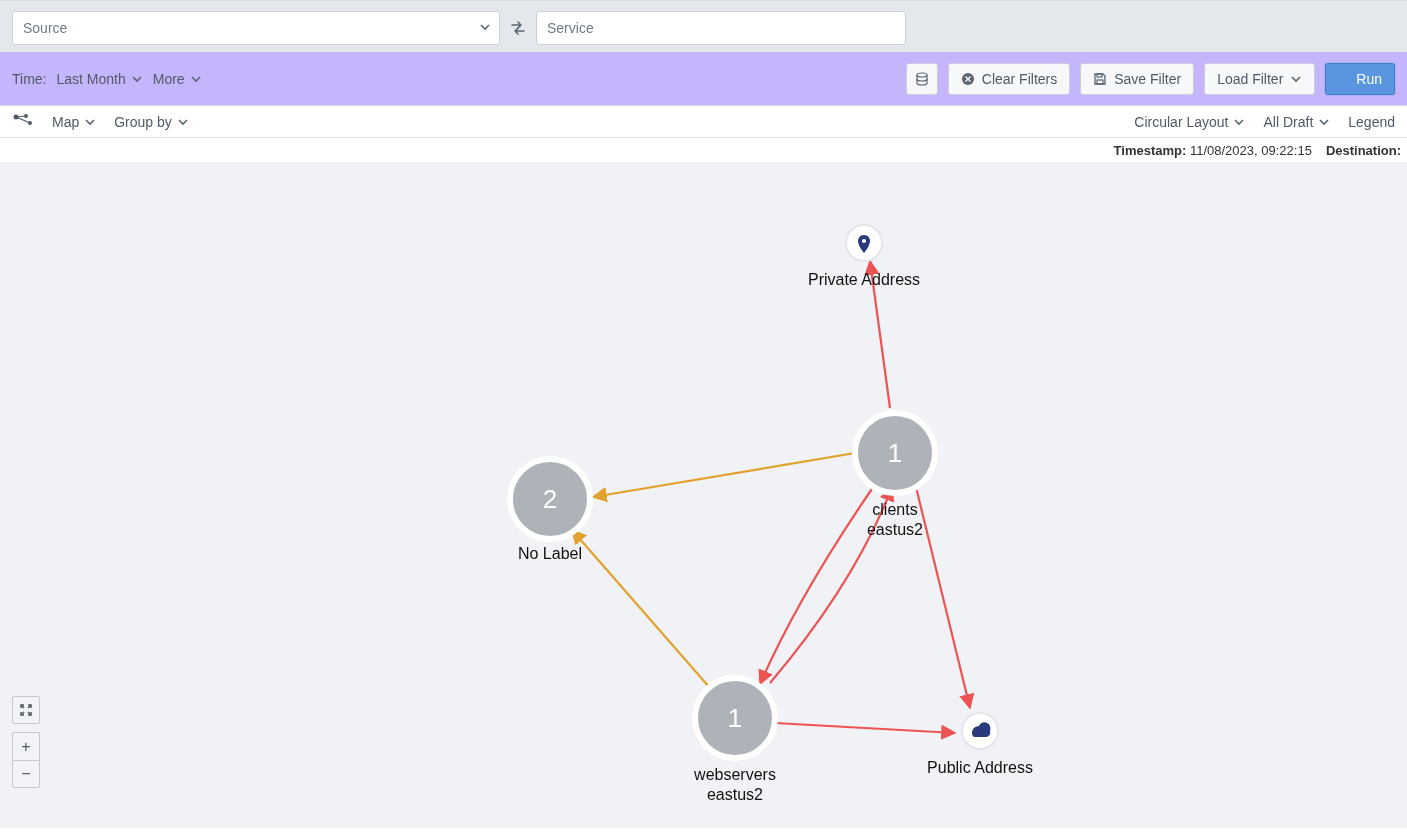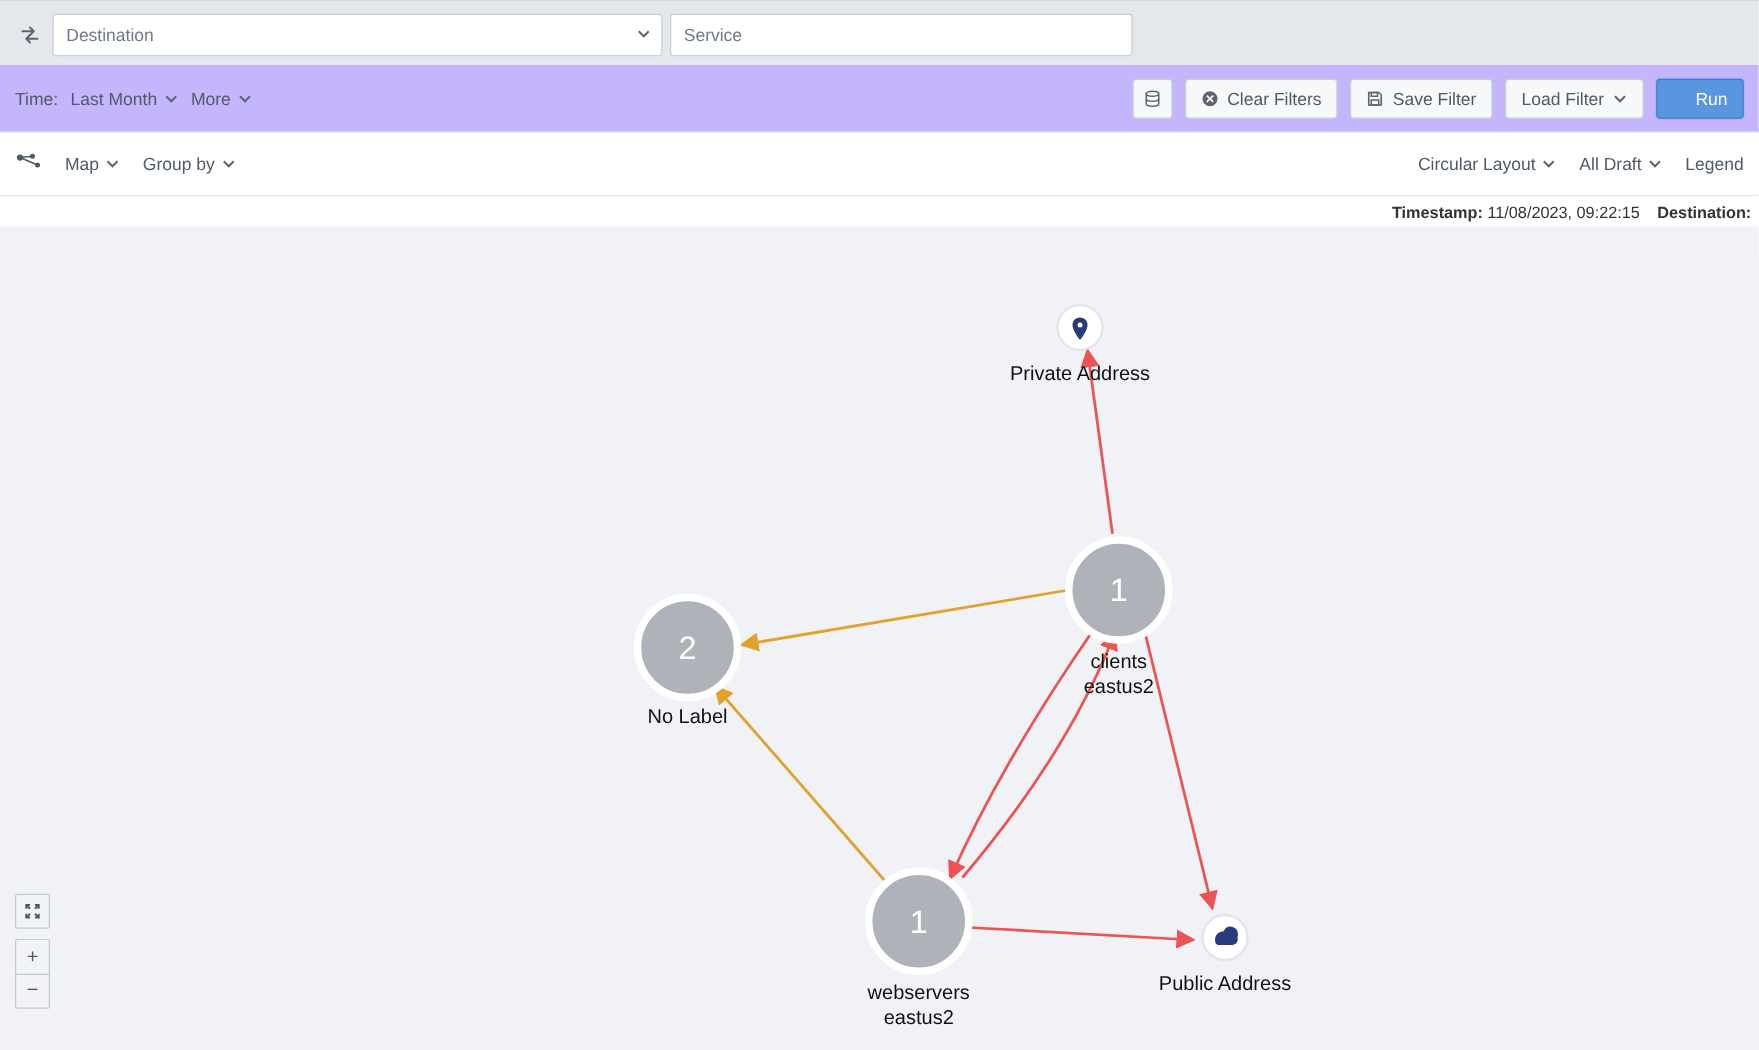--- a/index.html
+++ b/index.html
@@ -79,21 +79,21 @@
   .tool-btn.small { padding: 0 8px; }
   .run-btn {
     background: #5a96e0;
     color: #fff;
     border: 1px solid #3f7bc6;
     box-shadow: 0 0 0 1px rgba(90,150,224,0.2);
     padding-left: 30px;
   }
 
   .view-bar {
-    height: 51px;
+    height: 32px;
     background: #fff;
     border-bottom: 1px solid #e1e5ea;
     display: flex;
     align-items: center;
     padding: 0 12px;
     gap: 18px;
   }
   .view-link {
     color: #4f5a66;
     font-size: 14px;
@@ -157,33 +157,33 @@
   .edge { stroke-width: 2.2; fill: none; }
   .edge.red { stroke: #ed5353; }
   .edge.orange { stroke: #e0a22c; }
 
   .chev-svg { width: 12px; height: 12px; }
 </style>
 </head>
 <body>
 
 <div class="top-filter-bar">
-  <div class="swap-btn">
-    <svg width="18" height="18" viewBox="0 0 18 18">
-      <path d="M3 6 L12 6 M12 6 L9 3 M12 6 L9 9" stroke="#5b6672" stroke-width="1.6" fill="none" stroke-linecap="round"></path>
-      <path d="M15 12 L6 12 M6 12 L9 9 M6 12 L9 15" stroke="#5b6672" stroke-width="1.6" fill="none" stroke-linecap="round"></path>
-    </svg>
-  </div>
-  <div class="filter-select dst">
-    <span>Destination</span>
+  <div class="filter-select src">
+    <span>Source</span>
     <span class="chev">
       <svg class="chev-svg" viewBox="0 0 12 12">
           <path d="M2 4 L6 8 L10 4" stroke="#5b6672" stroke-width="1.6" fill="none"></path>
         </svg>
     </span>
+  </div>
+  <div class="swap-btn">
+    <svg width="18" height="18" viewBox="0 0 18 18">
+      <path d="M3 6 L12 6 M12 6 L9 3 M12 6 L9 9" stroke="#5b6672" stroke-width="1.6" fill="none" stroke-linecap="round"></path>
+      <path d="M15 12 L6 12 M6 12 L9 9 M6 12 L9 15" stroke="#5b6672" stroke-width="1.6" fill="none" stroke-linecap="round"></path>
+    </svg>
   </div>
   <div class="filter-select svc">
     <span>Service</span>
   </div>
 </div>
 
 <div class="action-bar">
   <span class="time-label">Time:</span>
   <span class="time-value">
     <span>Last Month</span>

